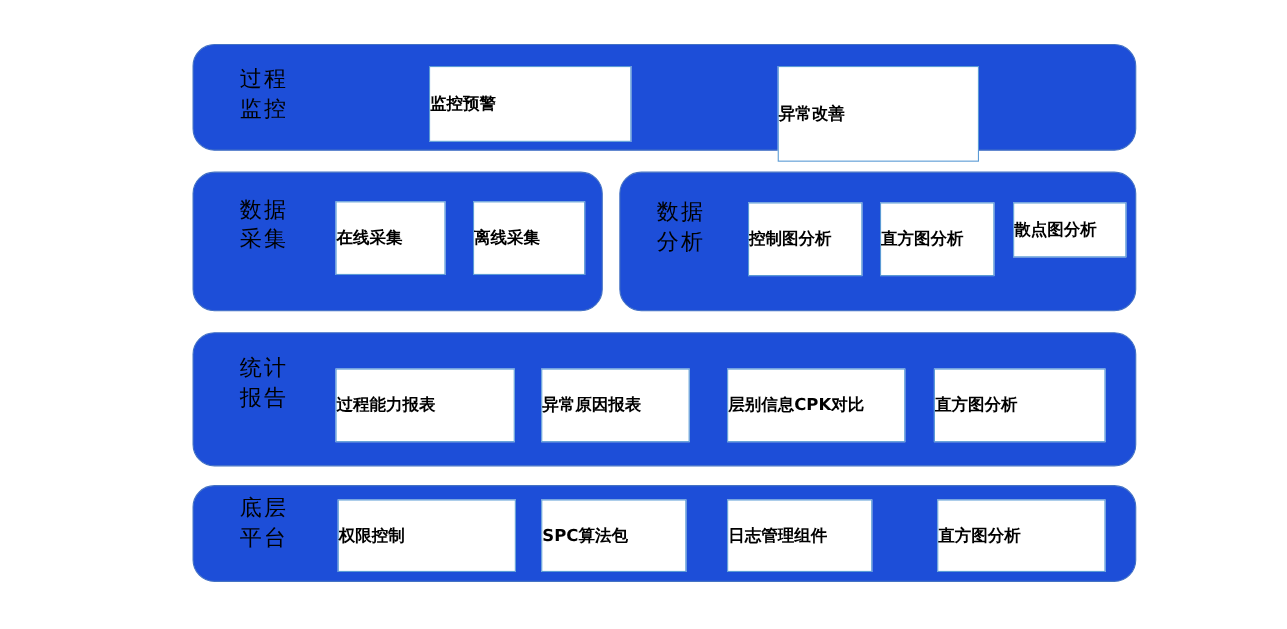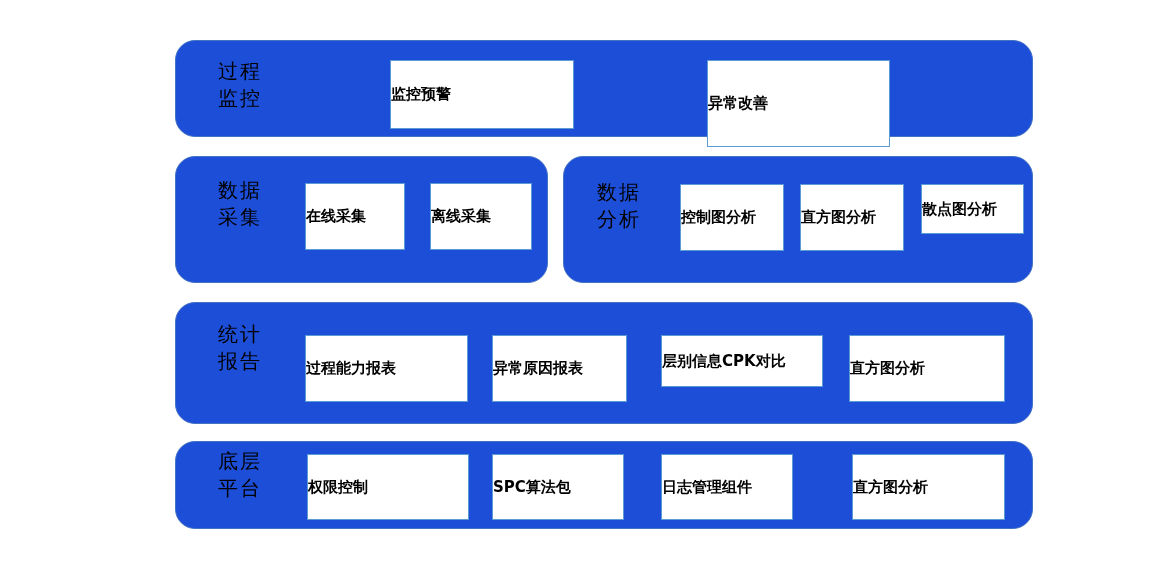--- a/index.html
+++ b/index.html
@@ -98,21 +98,21 @@
     <div class="layer-label" style="left:42px; top:18px;">
       <div>统计</div>
       <div>报告</div>
     </div>
     <div class="module" style="left:129px; top:32px; width:163px; height:67px;">
         <span>过程能力报表</span>
       </div>
     <div class="module" style="left:316px; top:32px; width:135px; height:67px;">
         <span>异常原因报表</span>
       </div>
-    <div class="module" style="left:485px; top:32px; width:162px; height:52px;">
+    <div class="module" style="left:485px; top:32px; width:162px; height:67px;">
         <span>层别信息CPK对比</span>
       </div>
     <div class="module" style="left:673px; top:32px; width:156px; height:67px;">
         <span>直方图分析</span>
       </div>
   </div>
 
   <div class="layer" style="left:175px; top:441px; width:858px; height:88px;">
     <div class="layer-label" style="left:42px; top:6px;">
       <div>底层</div>

